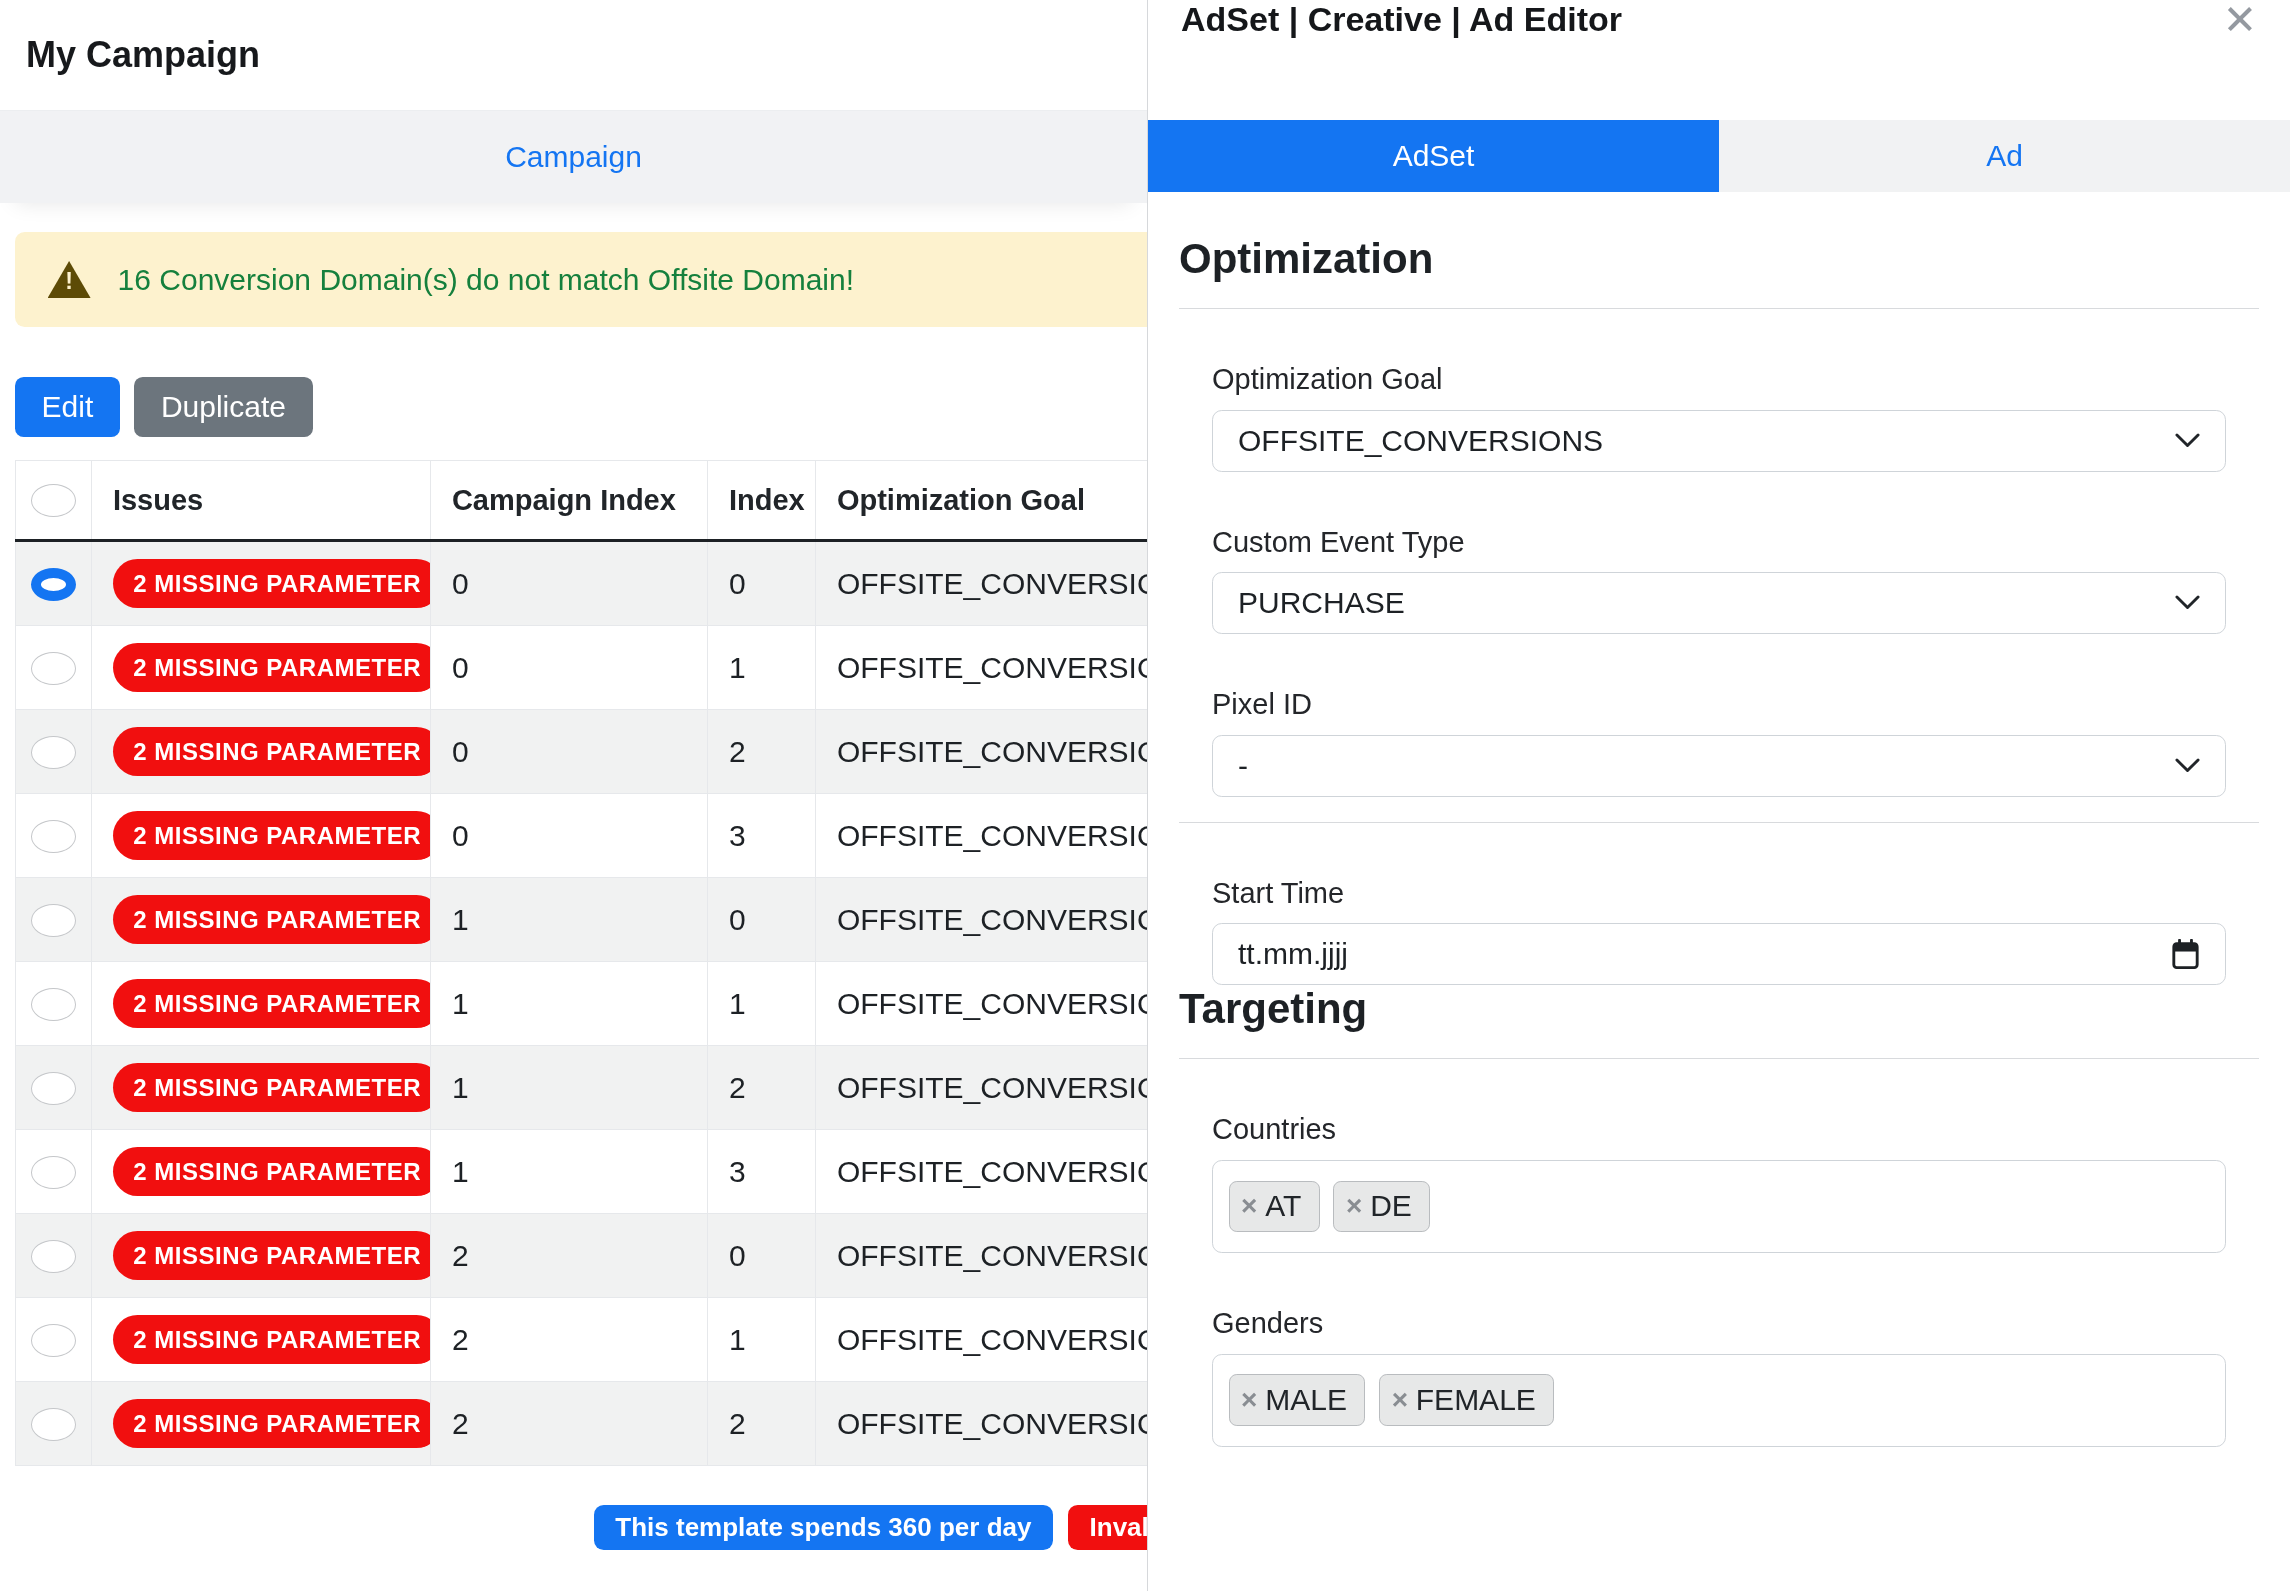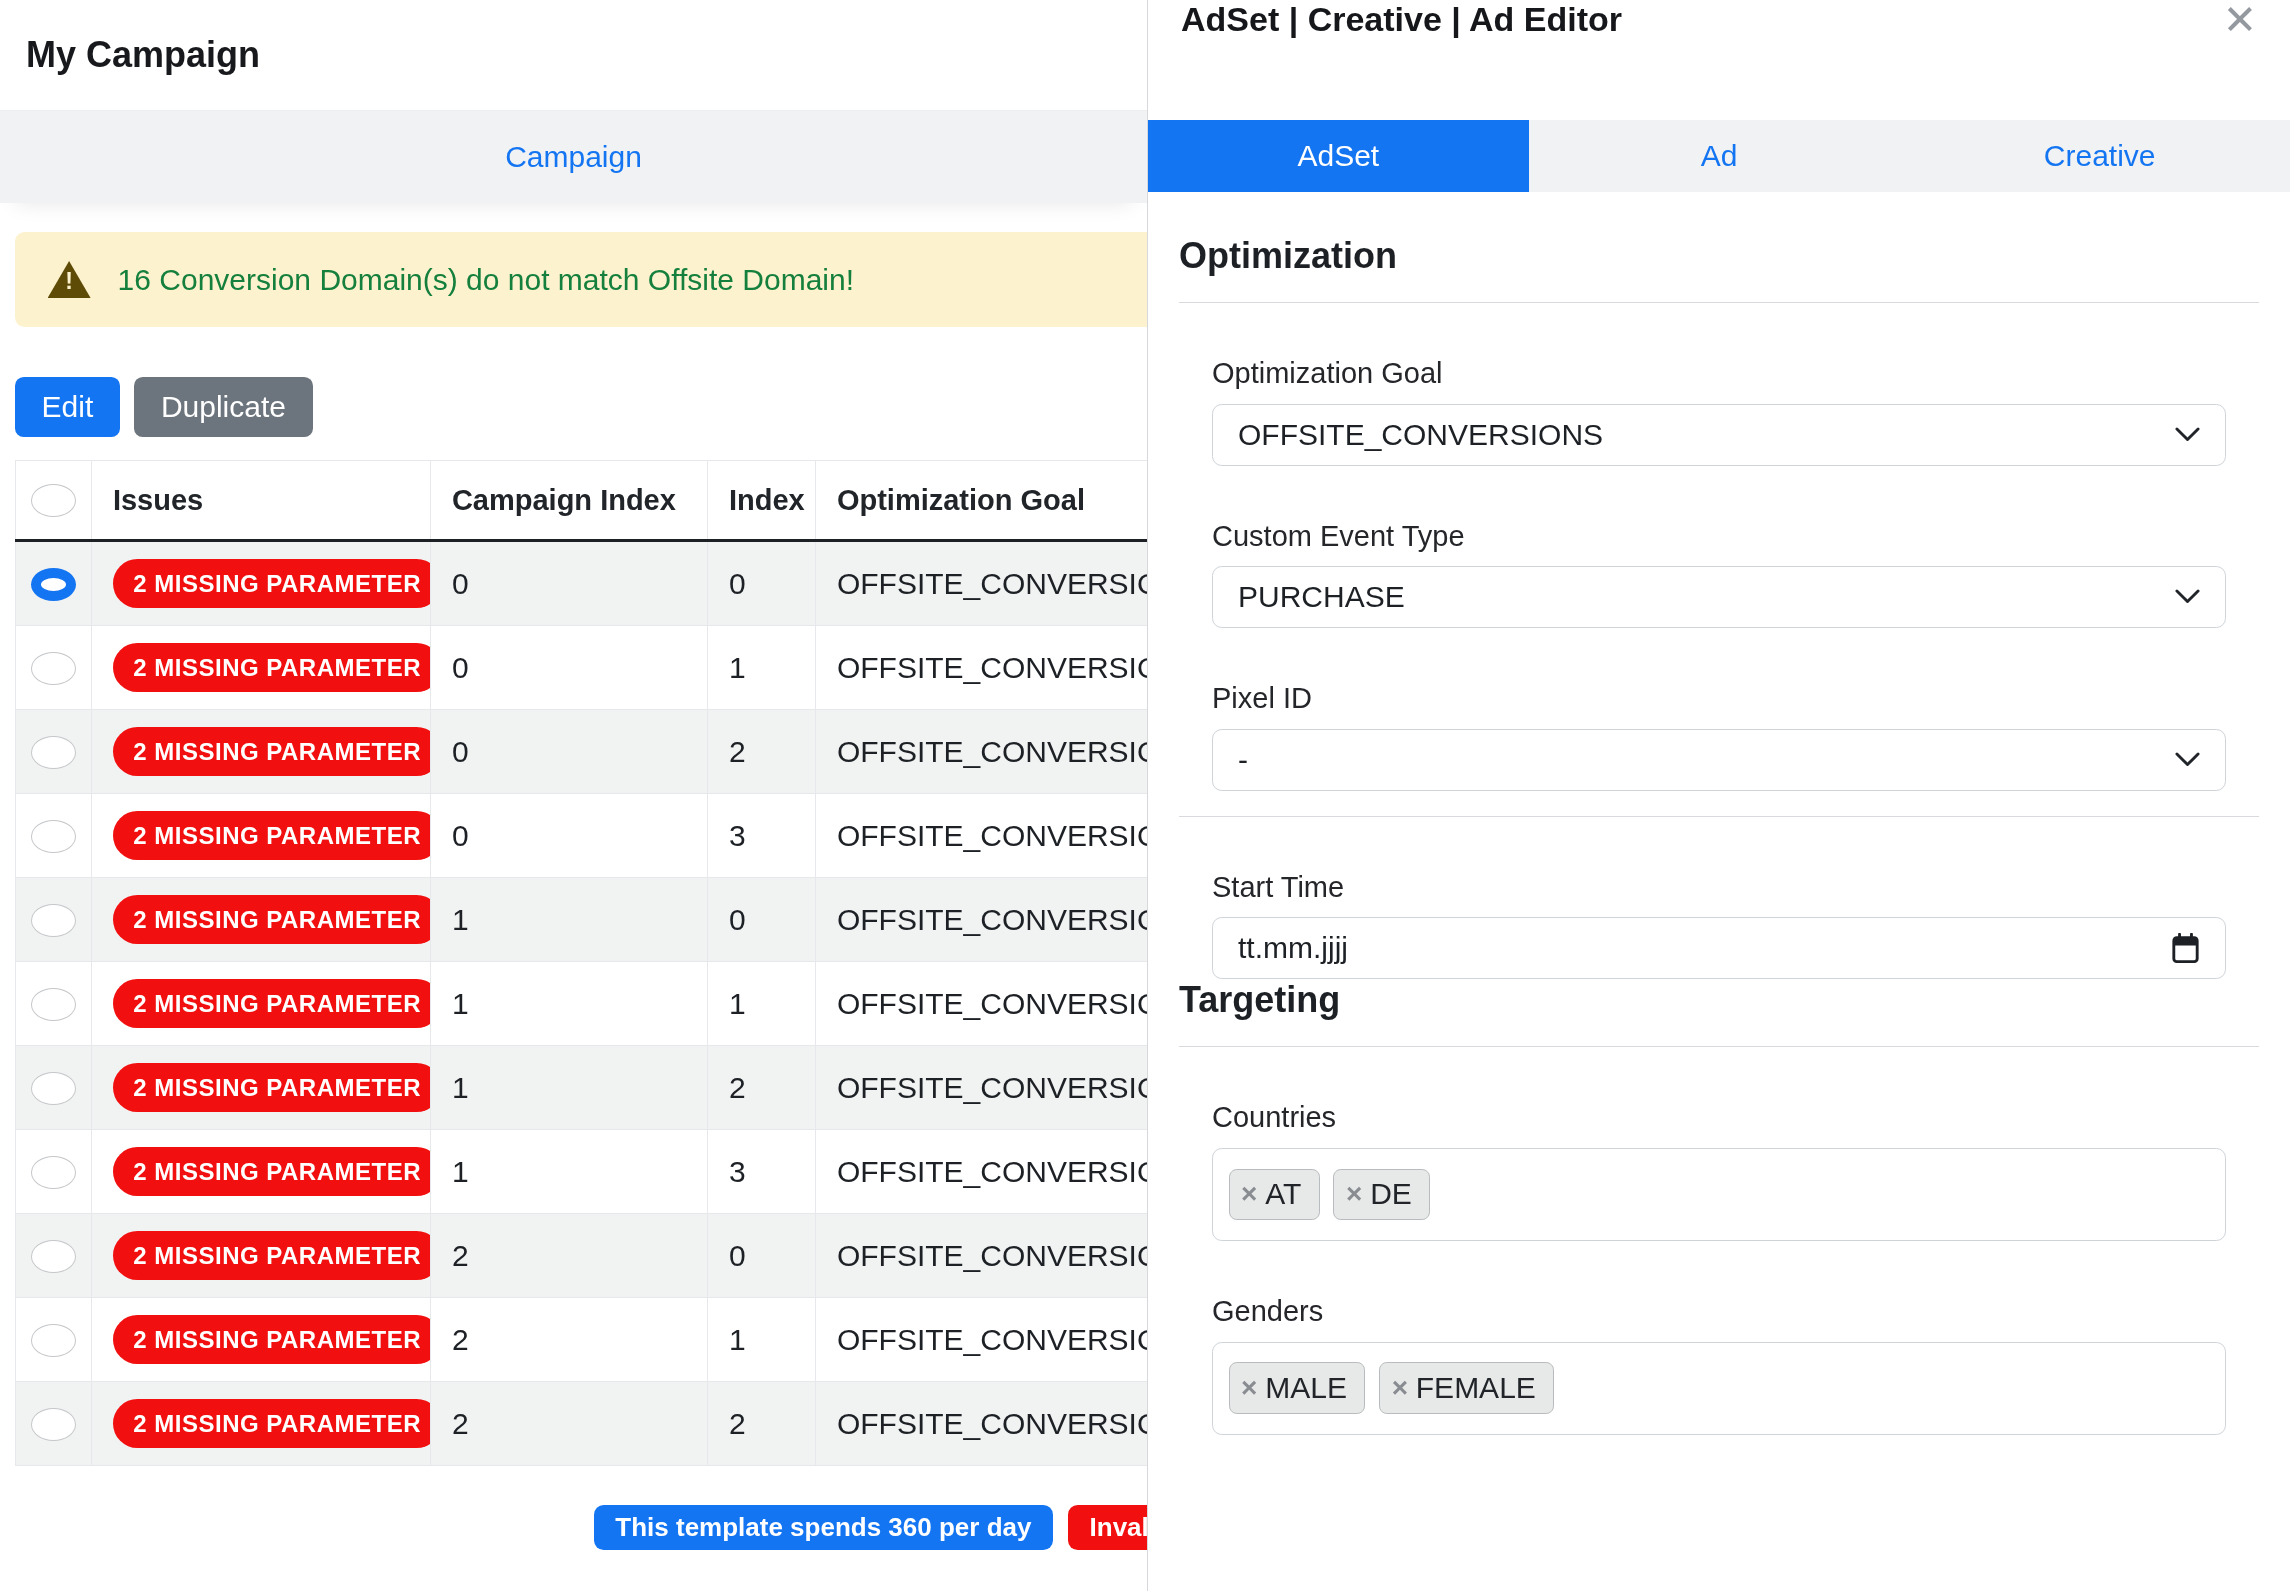--- a/index.html
+++ b/index.html
@@ -55,21 +55,21 @@
   
   .editor-panel{flex:1;display:flex;flex-direction:column;overflow:hidden;background:#fff;}
   .ep-header{height:120px;flex:none;display:flex;align-items:flex-start;padding:0 33px;}
   .ep-title{font-size:34px;font-weight:bold;color:#15171a;flex:1;}
   .ep-close{font-size:41px;color:#9499a0;cursor:pointer;font-weight:300;line-height:1;}
   .ep-tabs{height:72px;flex:none;display:flex;}
   .ep-tab{flex:1;display:flex;align-items:center;justify-content:center;font-size:30px;
           color:#1475f2;background:#f1f2f3;cursor:pointer;}
   .ep-tab.active{background:#1475f2;color:#fff;}
   .ep-body{flex:1;overflow:hidden;padding-top:43px;}
-  .sec-h{margin:0 31px;font-size:36px;font-weight:bold;color:#1d2125;}
+  .sec-h{margin:0 31px;font-size:42px;font-weight:bold;color:#1d2125;}
   .divider{margin:25px 31px 0 31px;border:none;border-top:1.9px solid #d8dadd;}
   .field{margin:54px 64px 0 64px;}
   .field label{display:block;font-size:29px;color:#24262a;}
   .control{margin-top:13.6px;height:62px;border:1.9px solid #cfd4d9;border-radius:9.7px;
            display:flex;align-items:center;justify-content:space-between;
            padding:0 25px;font-size:30px;color:#1d2125;background:#fff;box-sizing:border-box;}
   .chipbox{margin-top:13.6px;min-height:93px;border:1.9px solid #cfd4d9;border-radius:9.7px;
            display:flex;align-items:center;gap:13.6px;padding:13.6px 15.5px;box-sizing:border-box;}
   .chip{background:#e7e8e8;border:1.9px solid #b9bcbf;border-radius:7.8px;display:flex;
         align-items:center;gap:7.8px;padding:7.8px 17.5px 7.8px 11.6px;font-size:30px;color:#212529;}
@@ -213,21 +213,20 @@
   </div>
 
   <div class="editor-panel">
     <div class="ep-header">
       <span class="ep-title">AdSet | Creative | Ad Editor</span>
       <span class="ep-close">✕</span>
     </div>
     <div class="ep-tabs" id="editor-tabs">
         <div class="ep-tab active">AdSet</div>
         <div class="ep-tab">Ad</div>
-        <div class="ep-tab">Creative</div>
       </div>
     <div class="ep-body" id="editor-body">
         <div class="sec-h">Optimization</div>
         <hr class="divider">
   <div class="field">
     <label>Optimization Goal</label>
     <div class="control">
       <span>OFFSITE_CONVERSIONS</span>
       <svg class="chev" width="25" height="15.5" viewBox="0 0 26 16">
               <path d="M2 2 L13 13 L24 2" fill="none" stroke="#212529" stroke-width="3" stroke-linecap="round" stroke-linejoin="round"></path>

